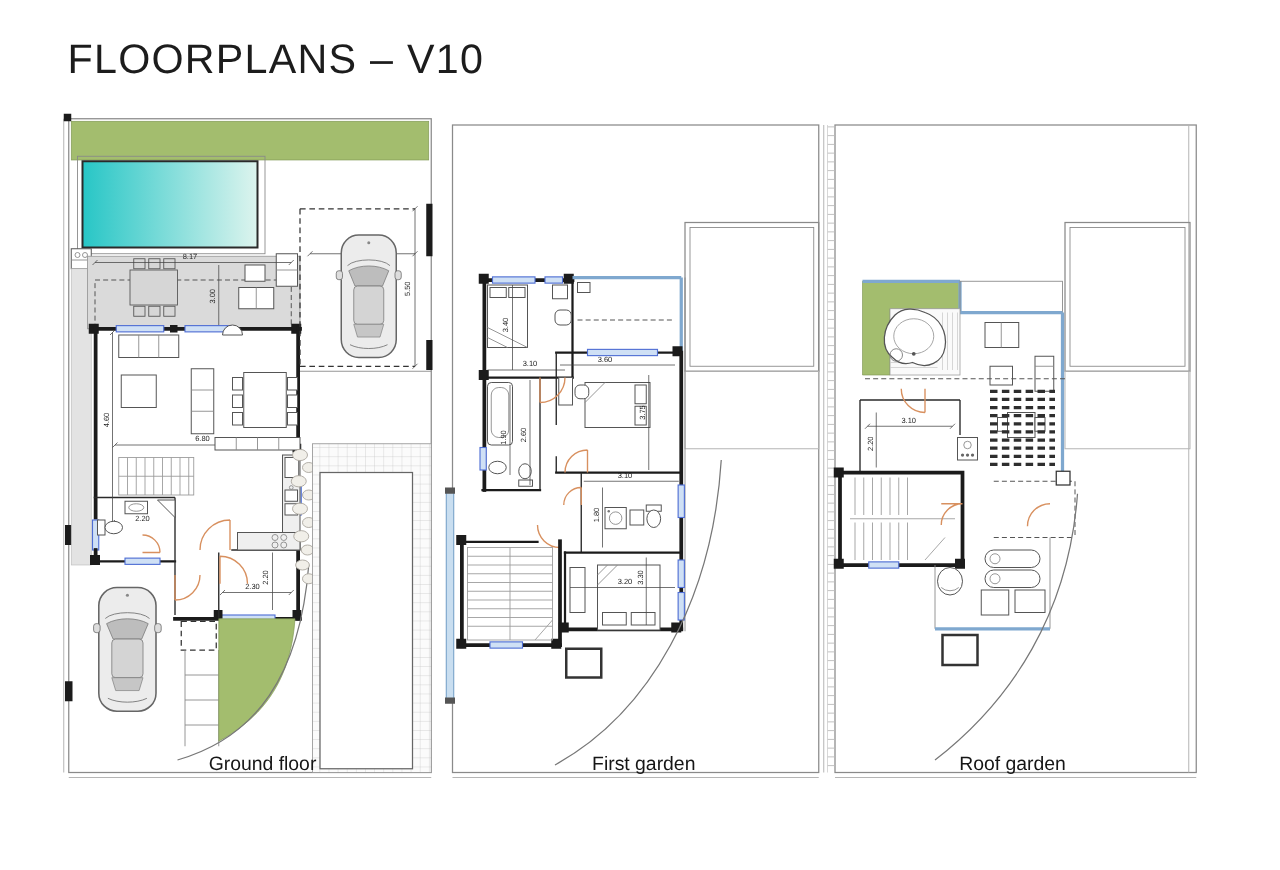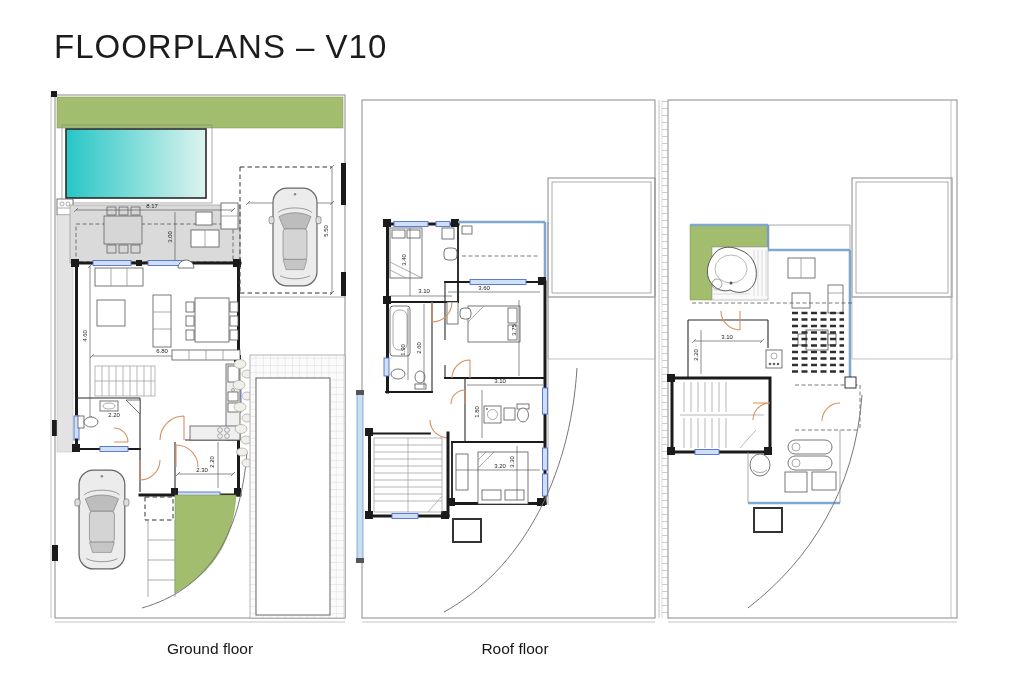--- a/index.html
+++ b/index.html
@@ -1,20 +1,20 @@
 <!DOCTYPE html>
 <html><head>
 <meta charset="utf-8">
 <style>
   html,body{margin:0;padding:0;background:#fff;}
   .canvas{position:relative;width:1000px;height:696px;background:#fff;overflow:hidden;
           font-family:"Liberation Sans",sans-serif;}
   .title{position:absolute;left:54px;top:28px;font-size:33px;letter-spacing:1px;
          color:#1c1c1c;font-weight:400;}
-  .caption{position:absolute;top:640px;width:220px;text-align:center;font-size:15.5px;color:#161616;}
+  .caption{position:absolute;top:603px;width:220px;text-align:center;font-size:15.5px;color:#161616;}
   .cap-ground{left:100px}.cap-first{left:405px}.cap-roof{left:700px}
   svg{position:absolute;overflow:visible}
   .svg-ground{left:40px;top:88px}
   .svg-first{left:350px;top:88px}
   .svg-roof{left:655px;top:88px}
   .plot{stroke:#8a8a8a;stroke-width:1;fill:none}
   .plot2{stroke:#b5b5b5;stroke-width:.8;fill:none}
   .wall{stroke:#1b1b1b;stroke-width:3;fill:none;stroke-linecap:square}
   .wall2{stroke:#1b1b1b;stroke-width:1.8;fill:none;stroke-linecap:square}
   .wall1{stroke:#2a2a2a;stroke-width:1.1;fill:none}
@@ -529,14 +529,15 @@
         <ellipse class="furn" cx="760" cy="465" rx="10" ry="11"></ellipse>
         <path class="thin" d="M753,470 a9,7 0 0 0 14,0"></path>
       </g>
       <rect x="754" y="508" width="28" height="24" fill="#fff" stroke="#333" stroke-width="2"></rect>
     </g>
 
     <path class="curve" d="M862,395 C855,490 810,560 748,608"></path>
   </svg>
 
   <div class="caption cap-ground">Ground floor</div>
-  <div class="caption cap-first">Roof floor</div>
+  <div class="caption cap-first">First garden</div>
+  <div class="caption cap-roof">Roof garden</div>
 </div>
 
 </body></html>

